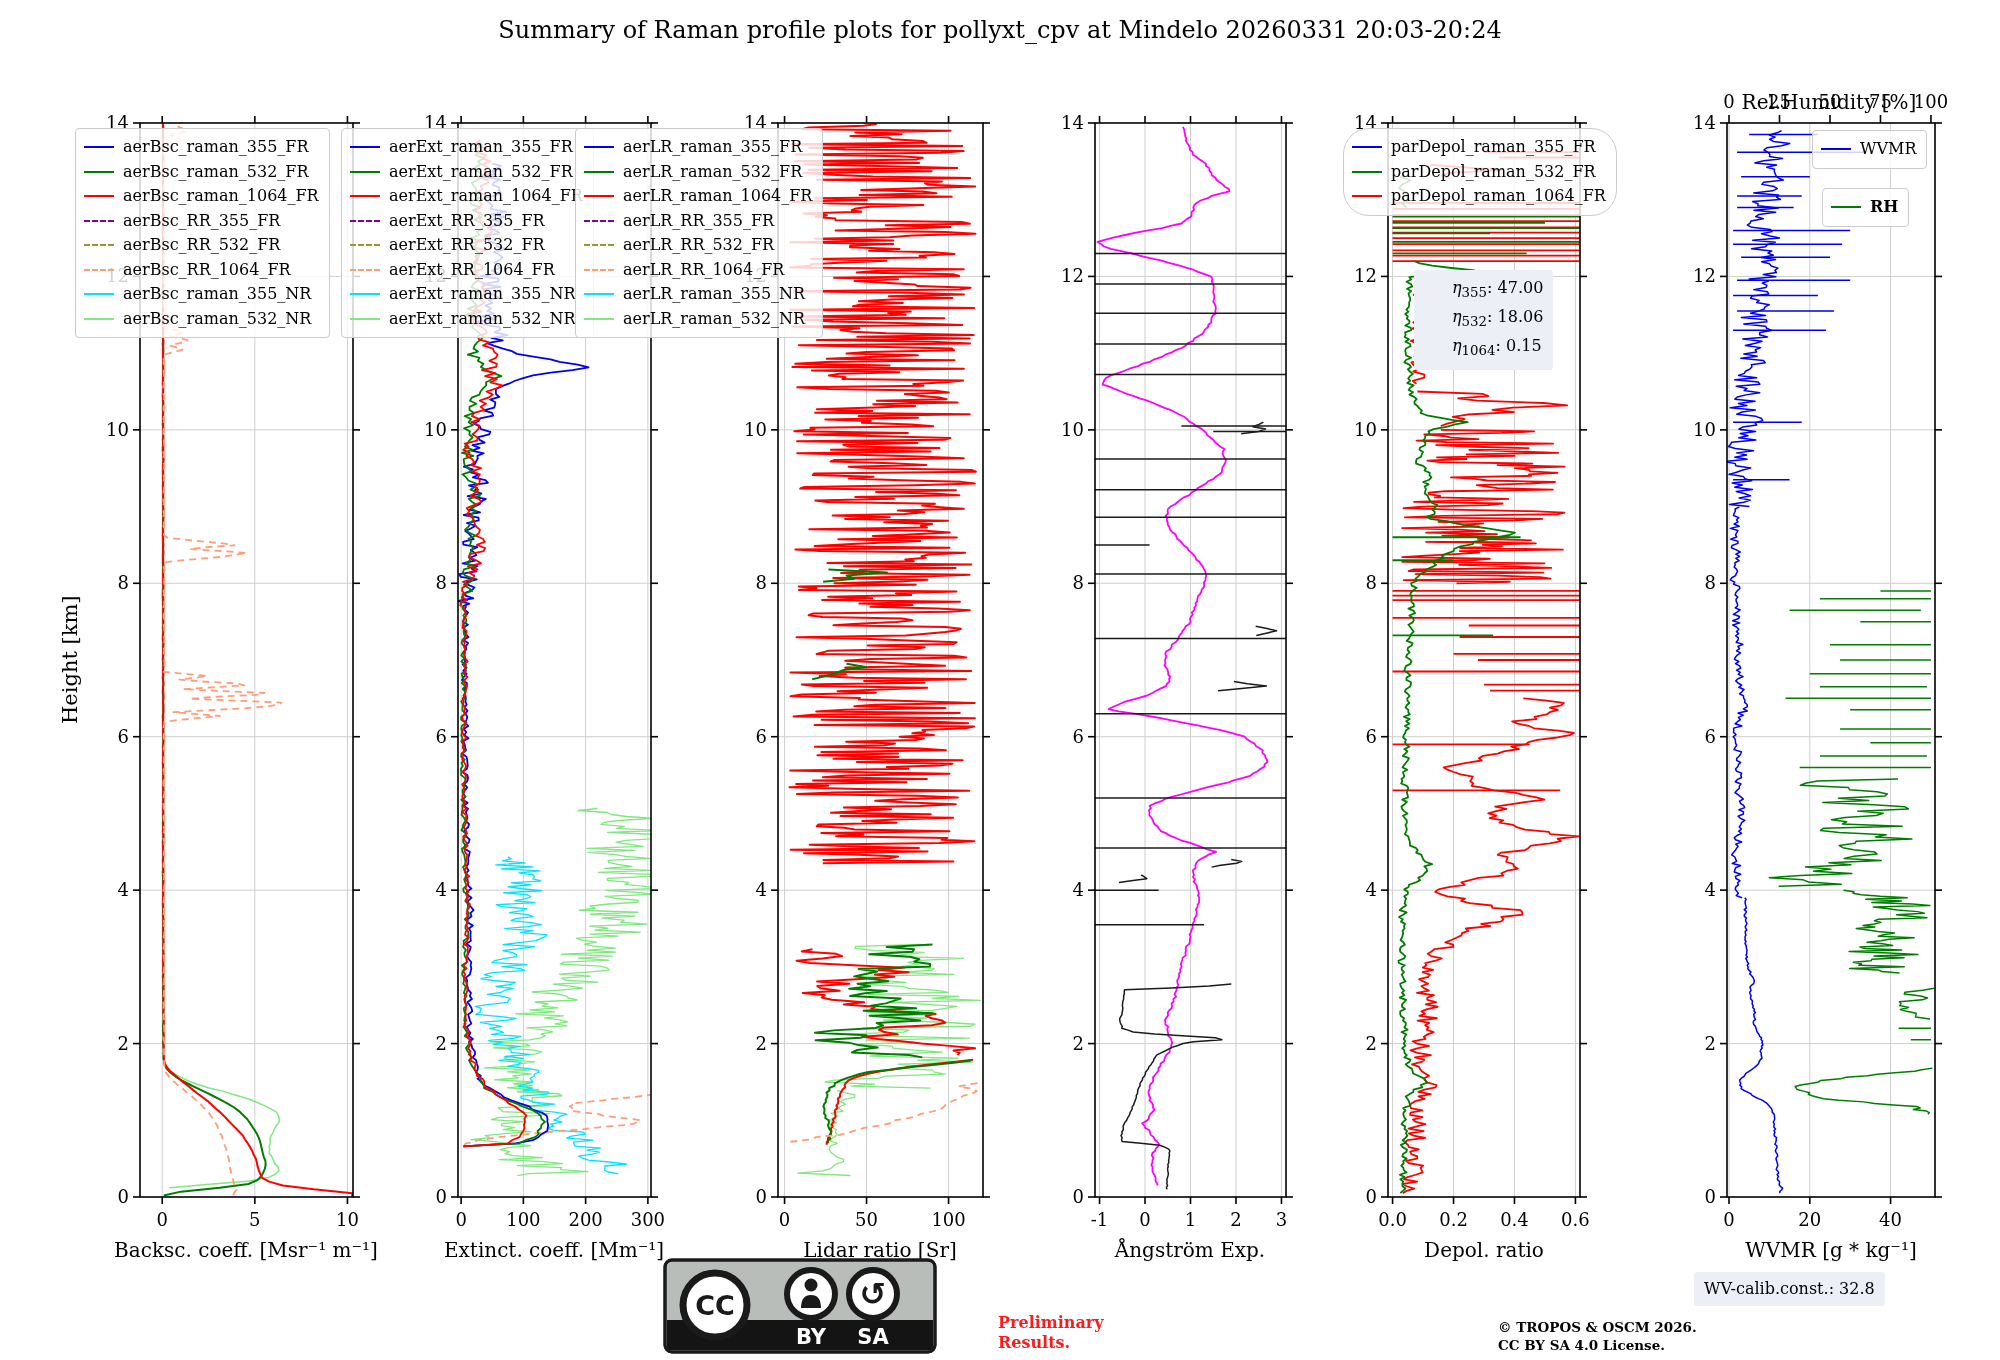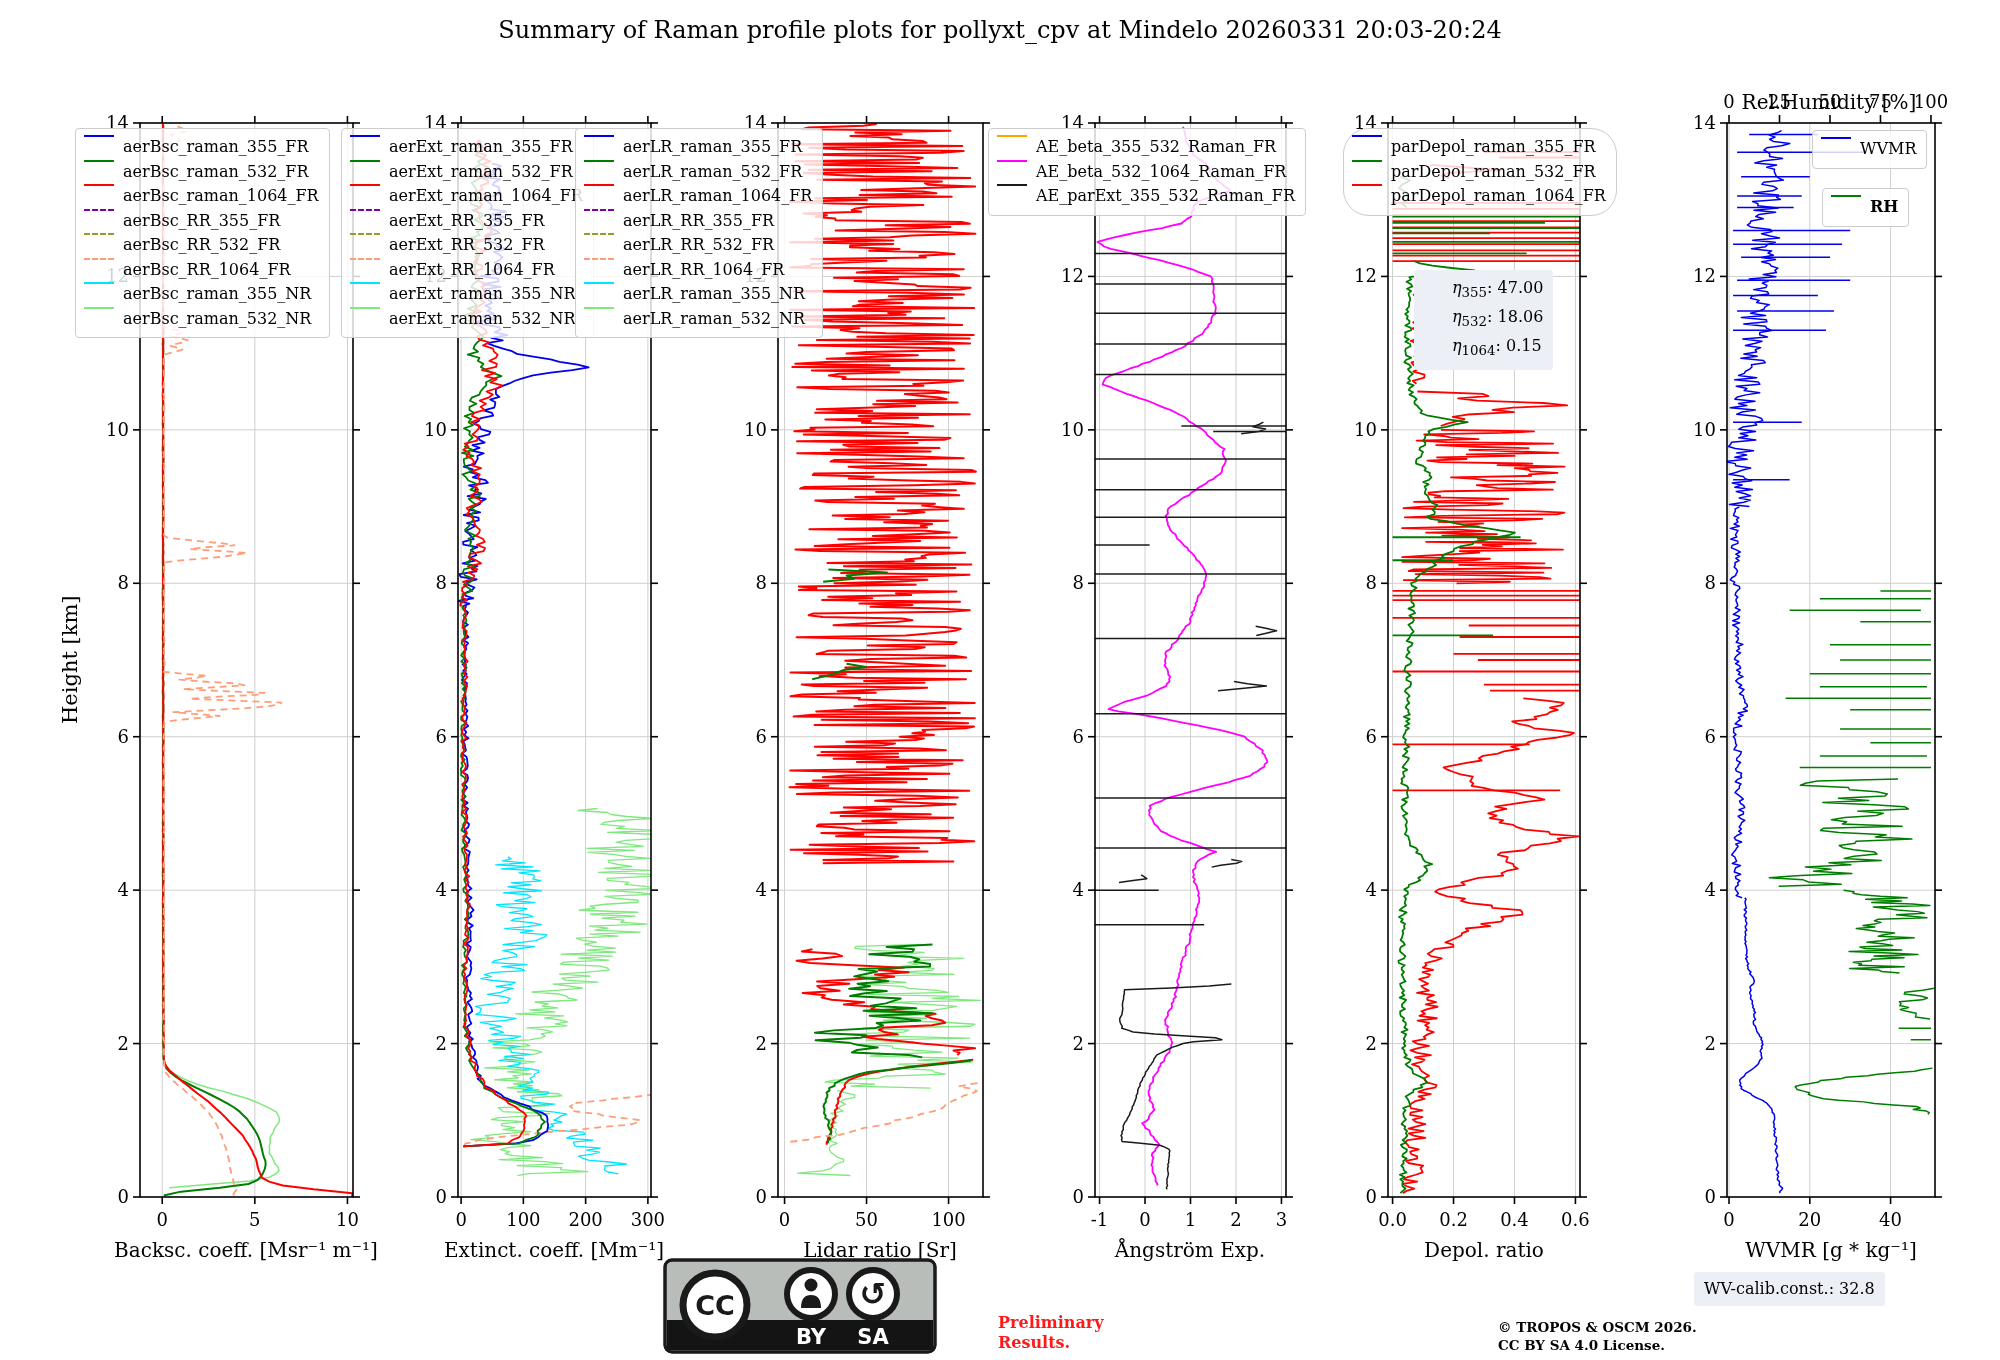--- a/index.html
+++ b/index.html
@@ -3,21 +3,21 @@
 <meta charset="utf-8">
 <style>
   html,body{margin:0;padding:0;background:#fff;}
   #fig{position:relative;width:2000px;height:1360px;background:#fff;font-family:"DejaVu Serif",serif;color:#000;overflow:hidden;}
   .title{position:absolute;left:0;top:16px;width:2000px;text-align:center;font-size:24px;}
   .ylabel{position:absolute;left:58px;top:540px;width:28px;height:240px;font-size:21px;writing-mode:vertical-rl;transform:rotate(180deg);text-align:center;}
   .xlabel{position:absolute;top:1238px;width:340px;text-align:center;font-size:20px;}
   .toplabel{position:absolute;top:46px;width:240px;text-align:center;font-size:20px;margin-top:44px;}
   svg#chart{position:absolute;left:0;top:0;}
   .legend{position:absolute;background:rgba(255,255,255,0.82);border:1px solid #ccc;border-radius:4px;padding:6px 10px 6px 8px;font-size:16px;line-height:24.5px;white-space:nowrap;z-index:5;}
-  .legend .row{display:flex;}
+  .legend .row{display:flex;align-items:center;}
   .legend .sample{display:inline-block;width:30px;height:0;border-top-width:2.5px;border-top-style:solid;margin-right:9px;flex:0 0 30px;}
   .annbox{position:absolute;background:#edeff6;border-radius:3px;padding:6px 10px;font-size:16px;line-height:22px;z-index:6;}
   .eta-row{font-size:16px;line-height:24px;margin-left:28px;}
   .eta-sym{font-style:italic;}
   .prelim{position:absolute;left:998px;top:1313px;color:#ff1a1a;font-weight:bold;font-size:16px;line-height:20px;z-index:6;}
   .copyright{position:absolute;left:1498px;top:1318px;font-weight:bold;font-size:13.5px;line-height:18px;z-index:6;}
   .badge{position:absolute;left:663px;top:1258px;z-index:6;}
 </style>
 </head>
 <body>
@@ -615,34 +615,20 @@
       </div>
       <div class="row">
         <span class="sample" style="border-top-color: rgb(0, 229, 255);"></span>
         <span>aerLR_raman_355_NR</span>
       </div>
       <div class="row">
         <span class="sample" style="border-top-color: rgb(127, 232, 127);"></span>
         <span>aerLR_raman_532_NR</span>
       </div>
     </div>
-    <div class="legend" style="left: 988px; top: 128px;">
-      <div class="row">
-        <span class="sample" style="border-top-color: rgb(255, 165, 0);"></span>
-        <span>AE_beta_355_532_Raman_FR</span>
-      </div>
-      <div class="row">
-        <span class="sample" style="border-top-color: rgb(255, 0, 255);"></span>
-        <span>AE_beta_532_1064_Raman_FR</span>
-      </div>
-      <div class="row">
-        <span class="sample" style="border-top-color: rgb(26, 26, 26);"></span>
-        <span>AE_parExt_355_532_Raman_FR</span>
-      </div>
-    </div>
     <div class="legend" style="left: 1343px; top: 128px; border-radius: 26px;">
       <div class="row">
         <span class="sample" style="border-top-color: rgb(0, 0, 238);"></span>
         <span>parDepol_raman_355_FR</span>
       </div>
       <div class="row">
         <span class="sample" style="border-top-color: rgb(0, 125, 0);"></span>
         <span>parDepol_raman_532_FR</span>
       </div>
       <div class="row">

